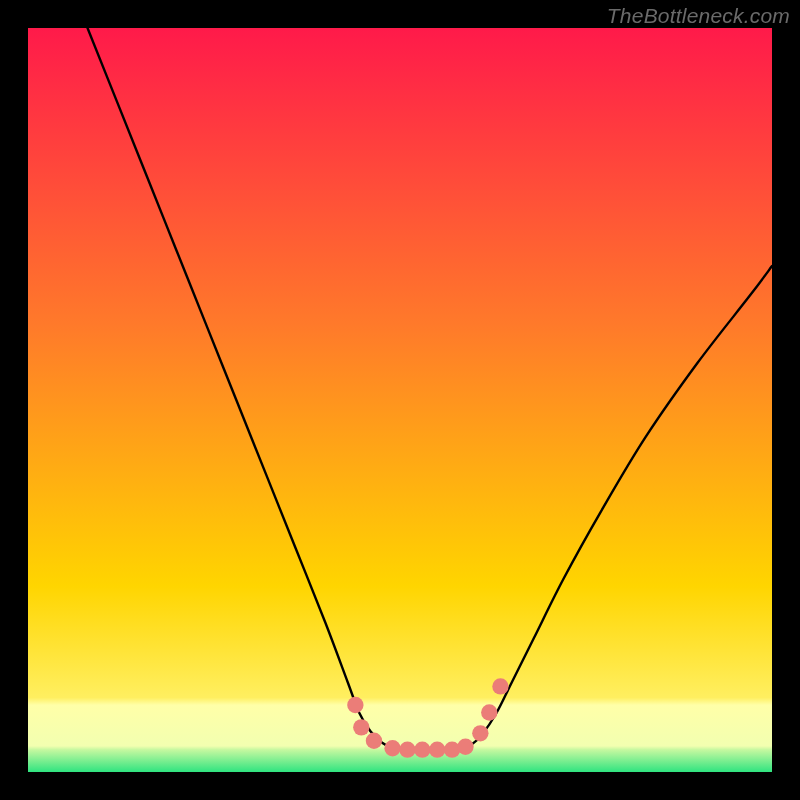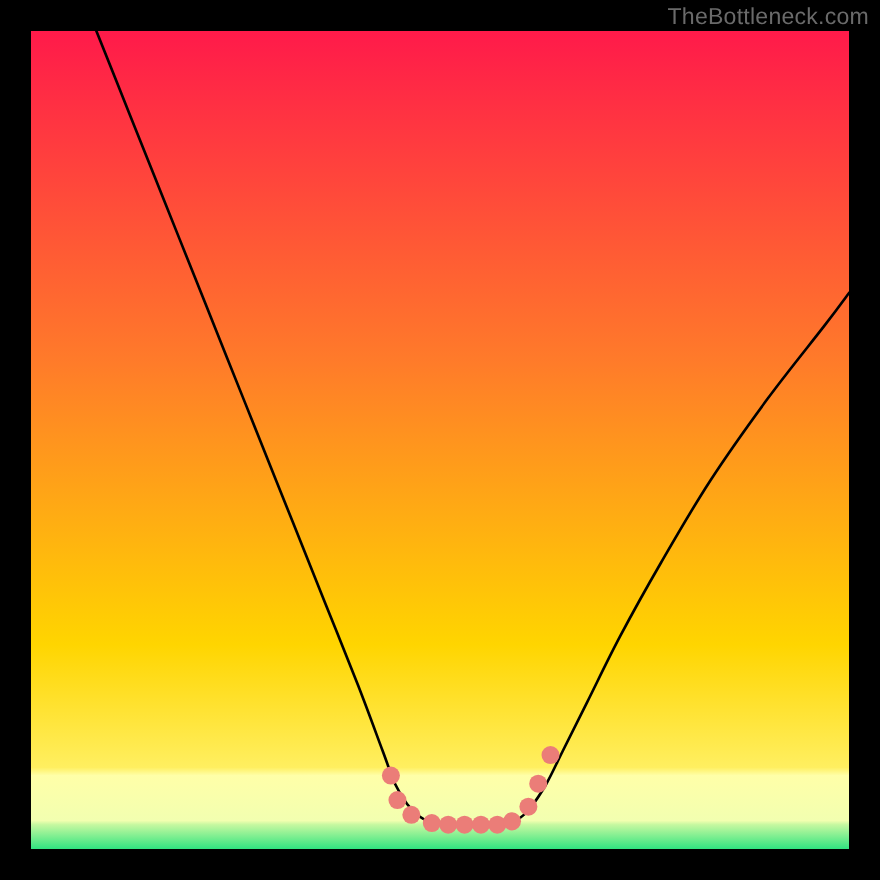--- a/index.html
+++ b/index.html
@@ -10,20 +10,21 @@
     overflow: hidden;
     background: #000;
     font-family: Arial, Helvetica, sans-serif;
   }
   .frame {
     position: absolute;
     top: 0; left: 0;
     width: 800px;
     height: 800px;
     background: #000;
+    font-style: italic;
   }
   .plot-area {
     position: absolute;
     top: 28px;
     left: 28px;
     width: 744px;
     height: 744px;
     overflow: hidden;
   }
   .watermark {

